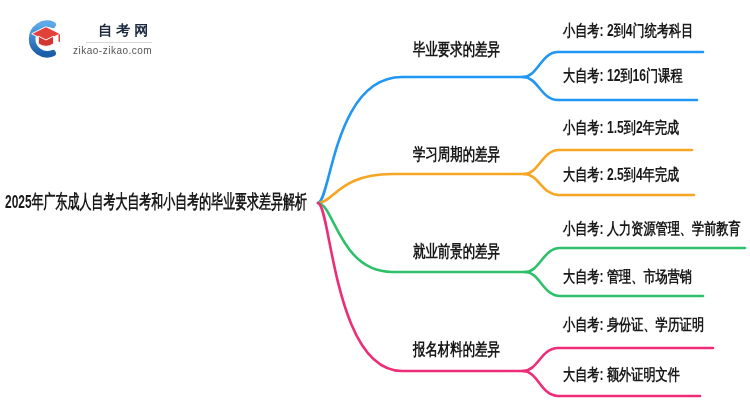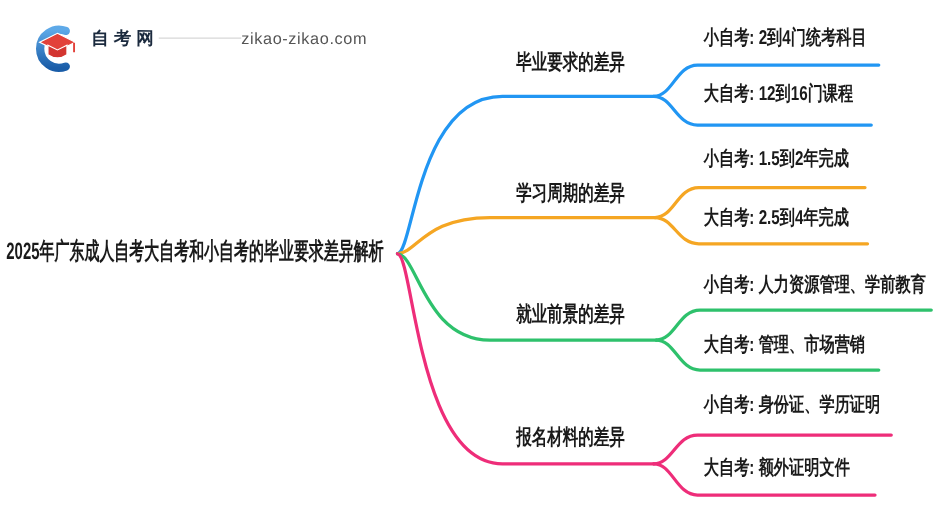--- a/index.html
+++ b/index.html
@@ -3,24 +3,24 @@
 <meta charset="utf-8">
 <style>
   html,body{margin:0;padding:0;background:#fff;}
   .canvas{
     position:relative;width:750px;height:410px;background:#ffffff;overflow:hidden;
     font-family:"Liberation Sans","DejaVu Sans",sans-serif;
   }
   
   .logo{position:absolute;left:26px;top:20px;display:flex;align-items:flex-start;}
   .logo-icon{width:38px;height:38px;flex:0 0 auto;}
-  .logo-txt{margin-left:9px;display:flex;flex-direction:row;align-items:center;}
+  .logo-txt{margin-left:9px;display:flex;flex-direction:column;align-items:flex-end;}
   .logo-name{font-size:14px;font-weight:bold;color:#1b2a3e;letter-spacing:4px;line-height:20px;white-space:nowrap;}
   .logo-divider{width:66px;height:1px;background:#d8d8d8;margin:2px 0 2px 0;}
-  .logo-url{font-size:13px;color:#555;letter-spacing:0.5px;white-space:nowrap;}
+  .logo-url{font-size:10px;color:#555;letter-spacing:0.5px;white-space:nowrap;}
   
   .lines{position:absolute;left:0;top:0;width:750px;height:410px;}
   .lines path{fill:none;stroke-width:2.6px;stroke-linecap:round;}
   
   .node{
     position:absolute;white-space:nowrap;color:#1a1a1a;font-weight:bold;
     transform-origin:0 0;line-height:1.1;
   }
   .main-topic{left:5px;top:192px;font-size:19px;transform:scaleX(0.63);}
   .branch-label{font-size:17px;transform:scaleX(0.73);left:413px;}

